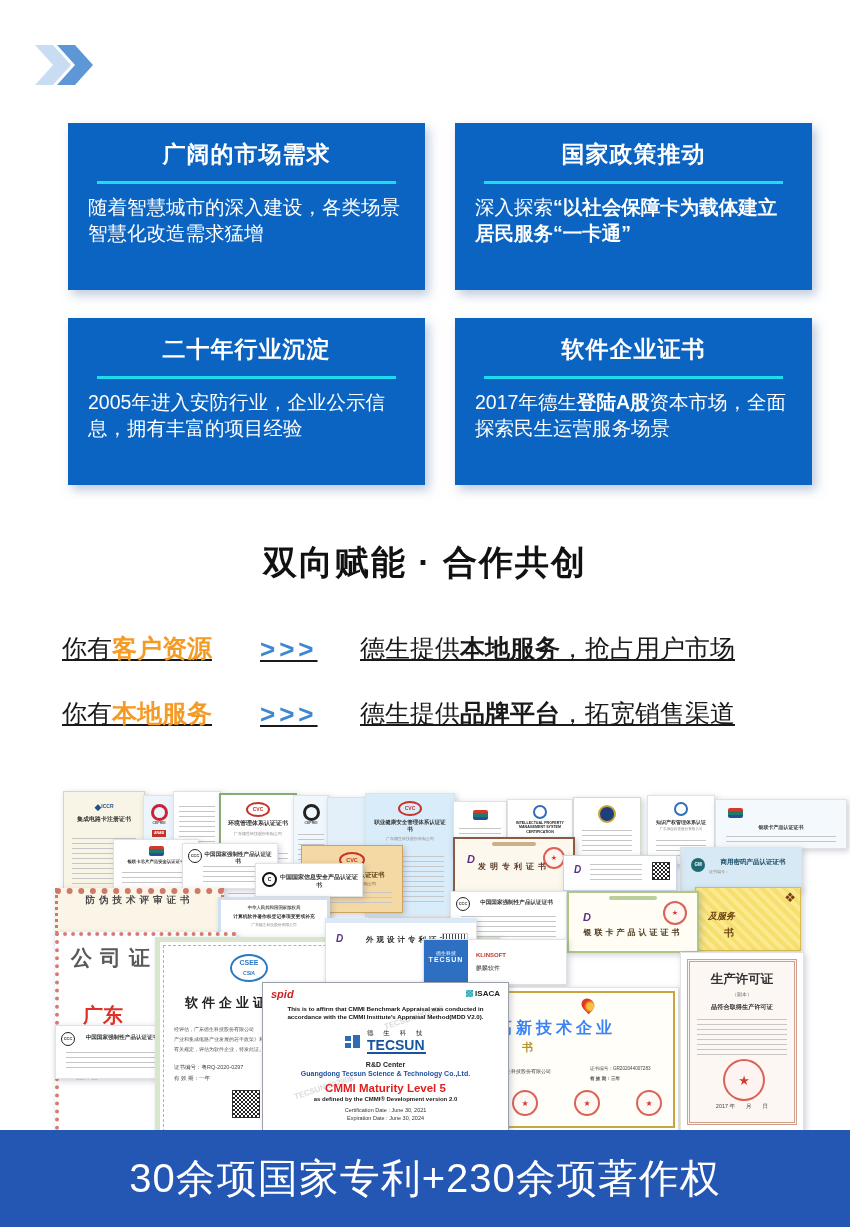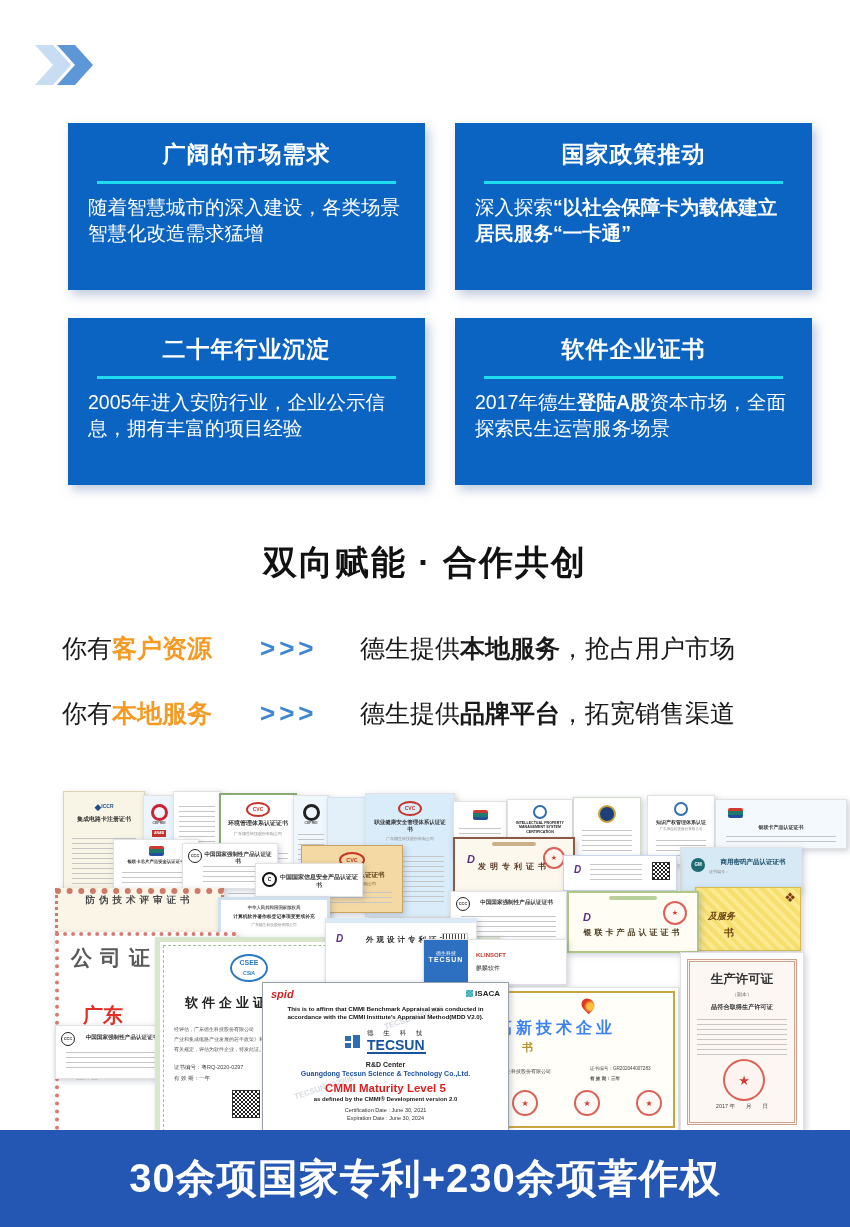--- a/index.html
+++ b/index.html
@@ -20,21 +20,21 @@
   .cards{position:absolute;left:68px;top:123px;width:744px;display:grid;
          grid-template-columns:357px 357px;column-gap:30px;row-gap:28px;}
   .card{height:167px;background:#0b64c1;color:#fff;box-shadow:4px 5px 10px rgba(125,150,190,.5);}
   .card h3{margin:16px 0 0;text-align:center;font-size:23px;font-weight:bold;letter-spacing:1px;}
   .cdiv{height:3px;background:#1fdbee;margin:11px auto 0;width:84%;}
   .card p{margin:11px 20px 0;font-size:19.5px;line-height:1.32;}
 
   
   .coop-h{position:absolute;left:0;top:540px;width:850px;margin:0;text-align:center;
           font-size:34px;font-weight:bold;letter-spacing:2px;color:#111;}
-  .crow{position:absolute;left:62px;width:760px;display:flex;align-items:center;font-size:25px;}
+  .crow{position:absolute;left:62px;width:760px;display:flex;align-items:flex-end;font-size:25px;text-decoration:underline;}
   .crow.r1{top:632px;} .crow.r2{top:697px;}
   .crow .lft{width:198px;}
   .crow .arr{width:100px;color:#3d87d3;font-weight:bold;font-size:26px;letter-spacing:4px;}
 
   
   .collage{position:absolute;left:55px;top:785px;width:745px;height:345px;}
   .cert{position:absolute;background:#fff;border:1px solid #e2e2e2;overflow:hidden;color:#444;
         box-shadow:2px 2px 6px rgba(90,100,125,.3);z-index:1;}
   .ct{display:block;text-align:center;font-weight:bold;color:#333;line-height:1.25;}
   .cc{display:block;text-align:center;color:#888;}
@@ -54,21 +54,21 @@
          border-radius:50% 50% 50% 0;}
   .wm{position:absolute;color:#9aa4b0;opacity:.4;font-size:8px;font-weight:bold;transform:rotate(-18deg);white-space:nowrap;}
   .tq{display:inline-block;width:15px;height:13px;vertical-align:middle;
       background:linear-gradient(#2e6db4 0 0) 0 1px/6px 5px no-repeat,
                  linear-gradient(#2e6db4 0 0) 8px 0/7px 13px no-repeat,
                  linear-gradient(#2e6db4 0 0) 0 8px/6px 5px no-repeat;}
 
   
   .footer{position:absolute;left:0;top:1130px;width:850px;height:97px;background:#2456b4;z-index:30;
           display:flex;align-items:center;justify-content:center;}
-  .footer .ft{color:#fff;font-size:40px;font-weight:bold;letter-spacing:1px;}
+  .footer .ft{color:#fff;font-size:40px;font-weight:normal;letter-spacing:1px;}
 </style>
 </head>
 <body>
 
 <div id="page">
 
   <div class="hdr">
     <div class="chevwrap">
       <span class="chev l"></span>
       <span class="chev d"></span>

